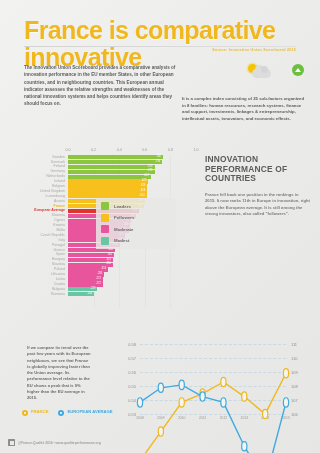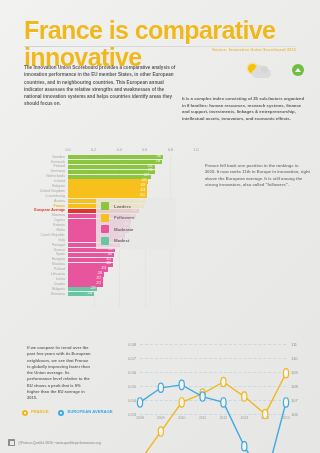--- a/index.html
+++ b/index.html
@@ -325,20 +325,21 @@
         <span class="sw" style="background: rgb(232, 85, 156);"></span>
         <span class="tx">Moderate</span>
       </div>
       <div class="li">
         <span class="sw" style="background: rgb(105, 198, 165);"></span>
         <span class="tx">Modest</span>
       </div>
     </div>
 
   <div class="panel">
+    <h2>INNOVATION PERFORMANCE OF COUNTRIES</h2>
     <p>France fell back one position in the rankings in 2015. It now ranks 11th in Europe in innovation, right above the European average. It is still among the strong innovators, also called "followers".</p>
   </div>
 
   <div class="bottom-text">If we compare its trend over the past few years with its European neighbours, we see that France is globally improving faster than the Union average. Its performance level relative to the EU shows a peak that is 9% higher than the EU average in 2015.</div>
   <div class="keys" id="keysBox">
       <div class="key fr">
         <span class="dot"></span>
         <span class="kt">FRANCE</span>
       </div>
       <div class="key eu">

